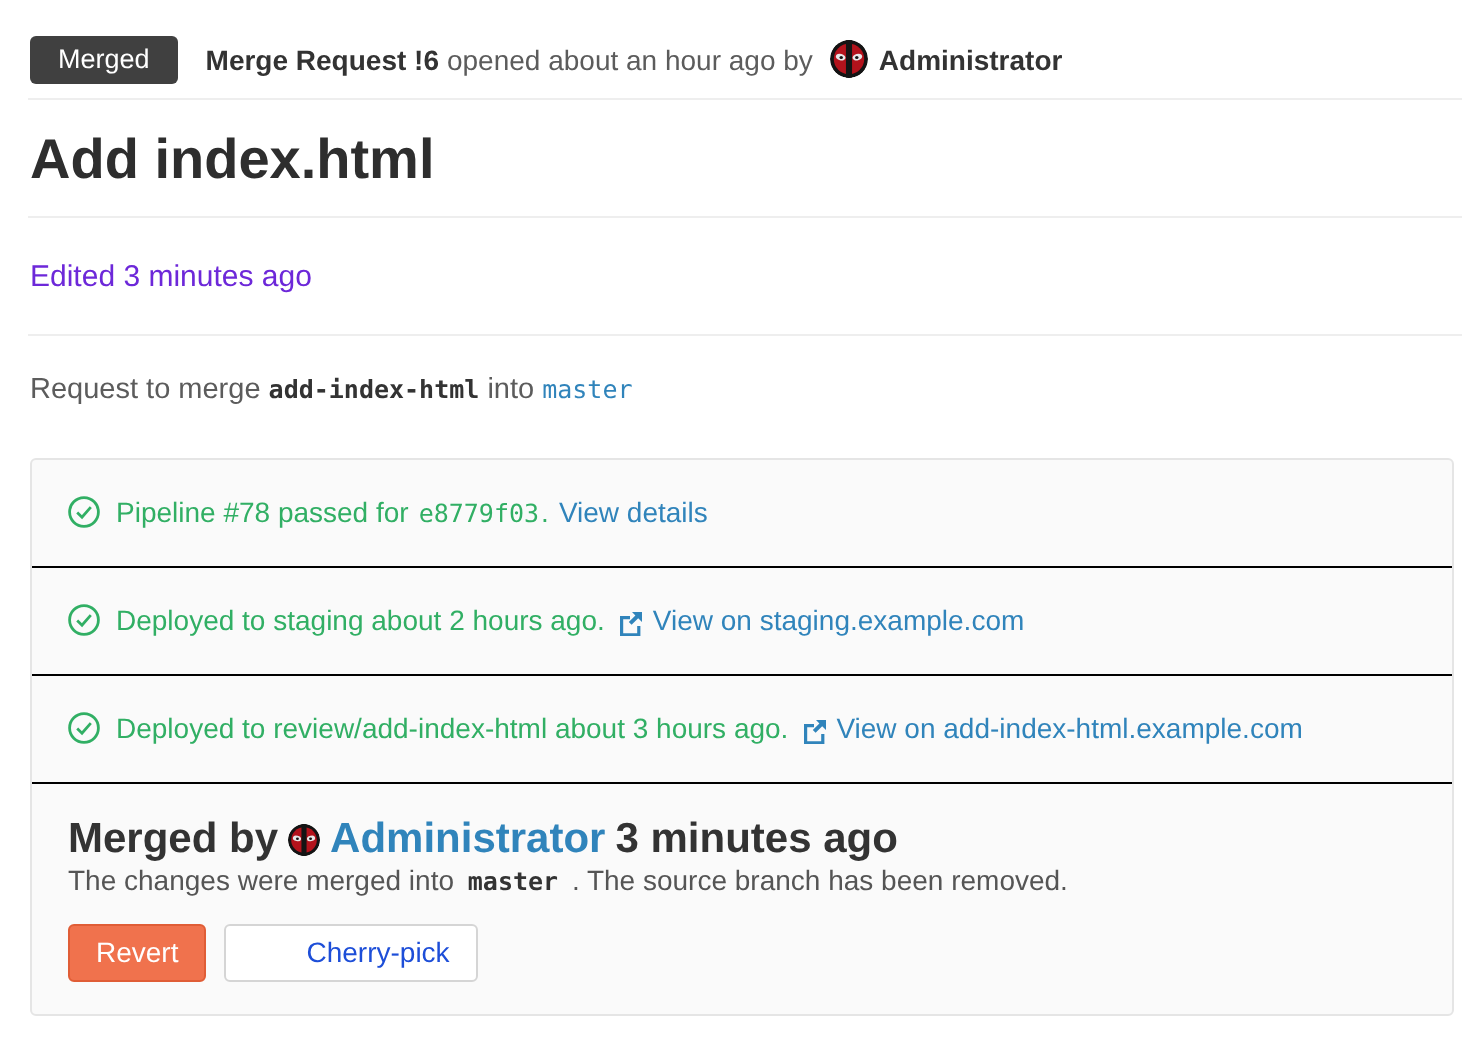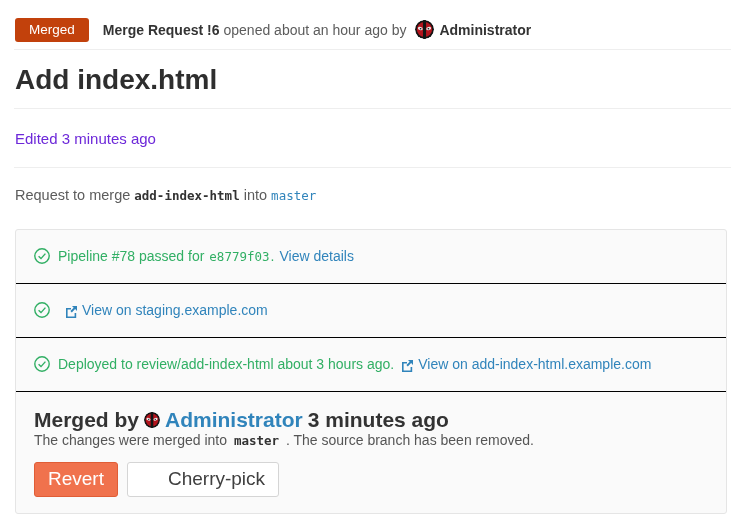--- a/index.html
+++ b/index.html
@@ -17,21 +17,21 @@
   }
   
   .mr-header {
     margin: 10px 0 0 15px;
     height: 39px;
     display: flex;
     align-items: center;
   }
   .status-badge {
     display: inline-block;
-    background: #c2410c;
+    background: #404040;
     color: #ffffff;
     font-size: 13.5px;
     padding: 4px 14px 5px 14px;
     border-radius: 3px;
     margin-right: 14px;
   }
   .mr-header .bold { font-weight: bold; color: #333333; }
   .mr-header .normal { color: #5c5c5c; margin: 0 4px; }
   .avatar {
     display: inline-block;
@@ -92,34 +92,34 @@
     color: #333333;
     display: flex;
     align-items: center;
   }
   .merged-heading .link { font-weight: bold; margin-right: 5px; }
   .merged-body { font-size: 14px; color: #555555; }
   .merged-body .code-dark { margin: 0 3px; }
   .btn-row { margin-top: 14px; display: flex; }
   .btn {
     font-family: "Liberation Sans", sans-serif;
-    font-size: 19px;
+    font-size: 14px;
     padding: 5px 13px 6px 13px;
     border-radius: 3px;
     cursor: pointer;
   }
   .btn-revert {
     background: #f0724d;
     border: 1px solid #e05d36;
     color: #ffffff;
   }
   .btn-cherry {
     background: #ffffff;
     border: 1px solid #d5d5d5;
-    color: #404040;
+    color: #1d4ed8;
     margin-left: 9px;
     padding-left: 40px;
   }
 </style>
 </head>
 <body>
 
 <div class="mr-header">
   <span class="status-badge">Merged</span>
   <span class="bold">Merge Request !6</span>
@@ -167,20 +167,21 @@
     <a class="link" style="margin-left:5px;">View details</a>
   </div>
 
   <div class="widget-row">
     <span class="icon">
       <svg width="16" height="16" viewBox="0 0 16 16">
         <circle cx="8" cy="8" r="7.2" fill="none" stroke="#31af64" stroke-width="1.4"></circle>
         <path d="M4.6 8.3 L7 10.6 L11.4 5.6" fill="none" stroke="#31af64" stroke-width="1.4"></path>
       </svg>
     </span>
+    <span class="green-text">Deployed to staging about 2 hours ago.</span>
     <span class="ext-icon">
       <svg width="14" height="14" viewBox="0 0 14 14">
         <path d="M2 3 h5 v1.6 H3.6 v7 h7 V8 H12.2 v5 H2 Z" fill="#3084bb"></path>
         <path d="M8 1 h5 v5 l-1.9-1.9 -3.3 3.3 -1.4-1.4 3.3-3.3 Z" fill="#3084bb"></path>
       </svg>
     </span>
     <a class="link">View on staging.example.com</a>
   </div>
 
   <div class="widget-row">

